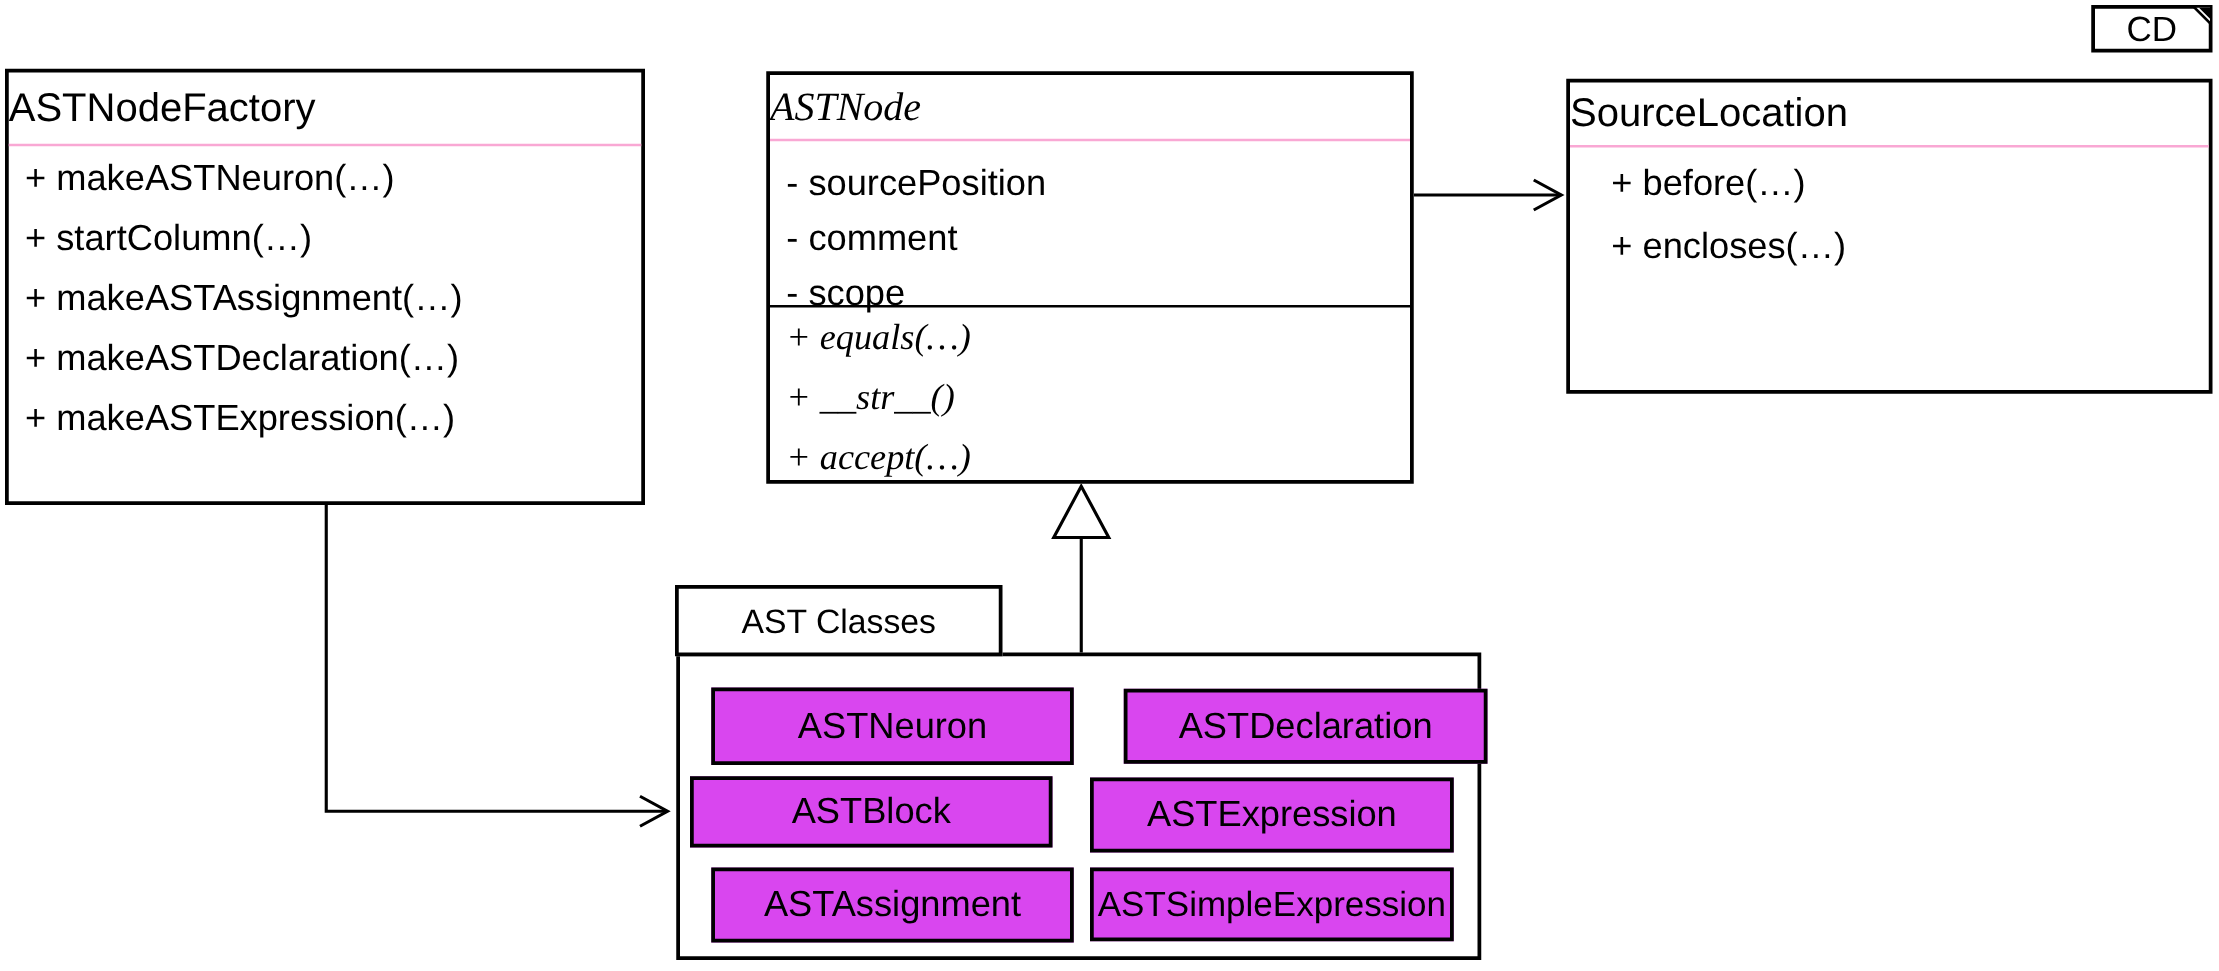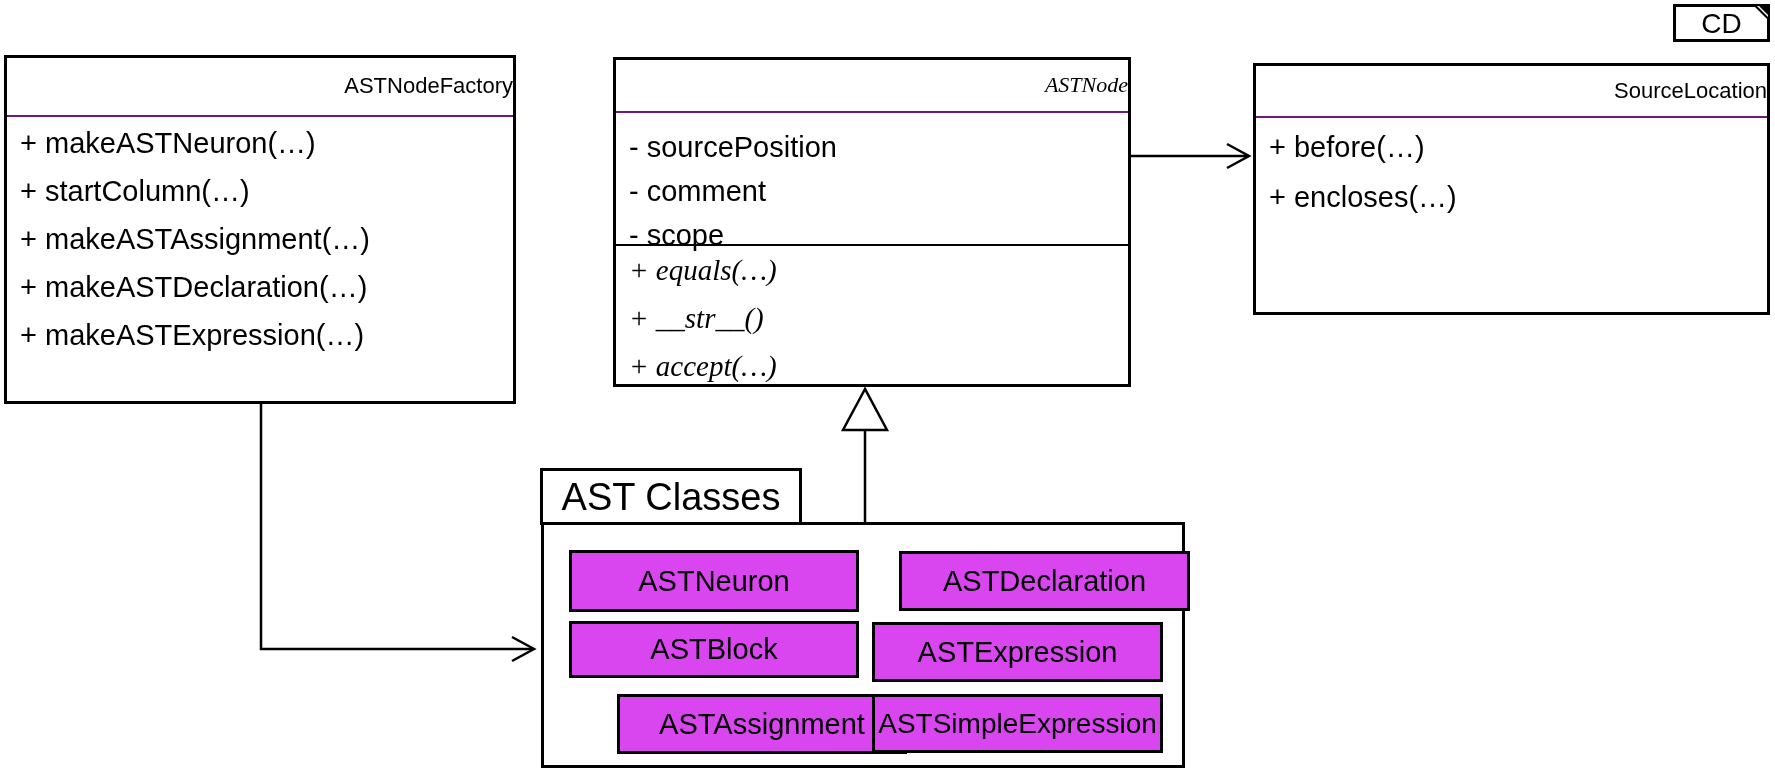--- a/index.html
+++ b/index.html
@@ -23,23 +23,23 @@
     height: 777px;
     pointer-events: none;
   }
   .uml-class {
     position: absolute;
     background: #ffffff;
     border: 3px solid #000000;
     box-sizing: border-box;
   }
   .uml-class .title {
-    text-align: right;
-    font-size: 22px;
-    border-bottom: 2px solid #701a75;
+    text-align: left;
+    font-size: 32px;
+    border-bottom: 2px solid #f9a8d4;
     box-sizing: border-box;
   }
   .compartment {
     box-sizing: border-box;
     padding-left: 13px;
   }
   .member {
     white-space: nowrap;
     font-size: 29px;
   }
@@ -56,34 +56,34 @@
   #astnode .title { height: 53px; line-height: 50px; }
   #astnode .attrs { height: 133px; padding-top: 12px; border-bottom: 2px solid #000; }
   #astnode .attrs .member { line-height: 44px; }
   #astnode .methods .member { line-height: 48px; }
 
   
   #sourcelocation { left: 1253px; top: 63px; width: 517px; height: 252px; }
   #sourcelocation .title { height: 52px; line-height: 49px; }
   #sourcelocation .attrs { height: 94px; padding-top: 1px; border-bottom: 2px solid #000; }
   #sourcelocation .attrs .member { line-height: 46px; }
-  #sourcelocation .methods { padding-top: 4px; }
+  #sourcelocation .methods { padding-top: 4px; margin-left: 20px; }
   #sourcelocation .methods .member { line-height: 50px; }
 
   
   .package-tab {
     position: absolute;
     left: 540px; top: 468px;
     width: 262px; height: 57px;
     background: #ffffff;
     border: 3px solid #000000;
     box-sizing: border-box;
     z-index: 2;
     text-align: center;
-    font-size: 38px;
+    font-size: 27px;
     line-height: 52px;
   }
   .package-body {
     position: absolute;
     left: 541px; top: 522px;
     width: 644px; height: 246px;
     background: #ffffff;
     border: 3px solid #000000;
     box-sizing: border-box;
     z-index: 1;
@@ -94,23 +94,23 @@
     border: 3px solid #000000;
     box-sizing: border-box;
     display: flex;
     align-items: center;
     justify-content: center;
     font-size: 29px;
     white-space: nowrap;
   }
   #m-astneuron           { left: 25px;  top: 25px;  width: 290px; height: 62px; }
   #m-astdeclaration      { left: 328px; top: 26px;  width: 291px; height: 60px; margin-left: 27px; }
-  #m-astblock            { left: 25px;  top: 96px;  width: 290px; height: 57px; }
+  #m-astblock            { left: 8px;  top: 96px;  width: 290px; height: 57px; }
   #m-astexpression       { left: 328px; top: 97px;  width: 291px; height: 60px; }
-  #m-astassignment       { left: 25px;  top: 169px; width: 290px; height: 60px; margin-left: 48px; }
+  #m-astassignment       { left: 25px;  top: 169px; width: 290px; height: 60px; }
   #m-astsimpleexpression { left: 328px; top: 169px; width: 291px; height: 59px; font-size: 28px; }
 
   
   .cd-frame {
     position: absolute;
     left: 1673px; top: 4px;
     width: 97px; height: 38px;
     background: #ffffff;
     border: 3px solid #000000;
     box-sizing: border-box;

